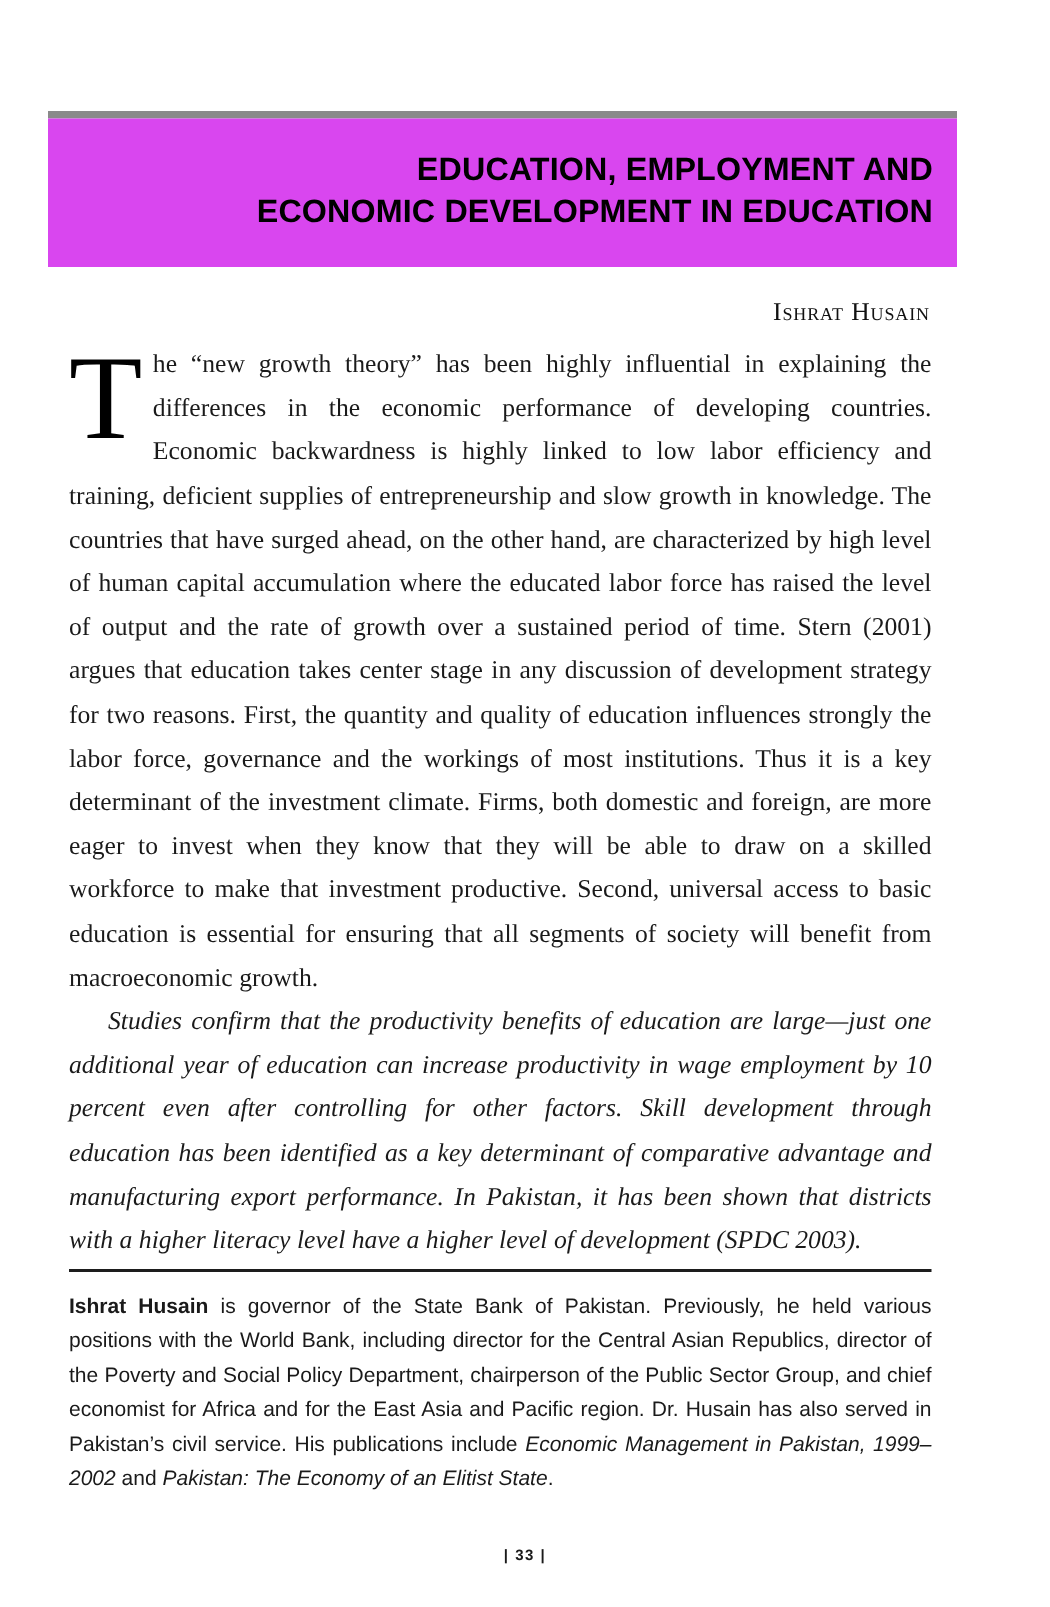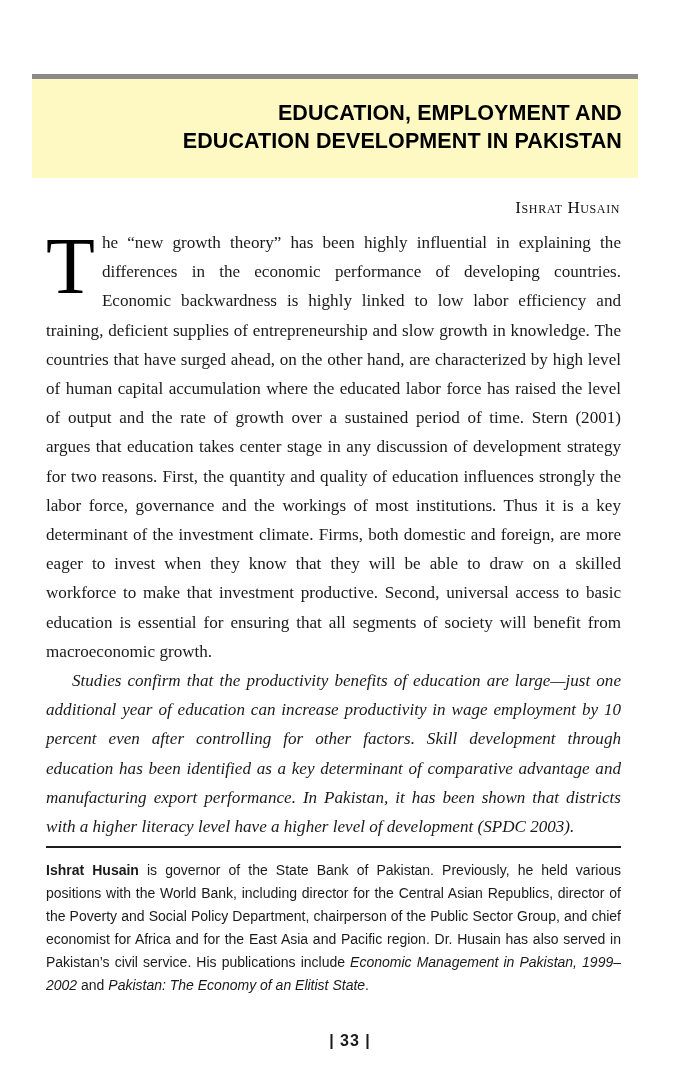--- a/index.html
+++ b/index.html
@@ -25,21 +25,21 @@
     width: 606px;
   }
 
   .header-rule {
     width: 100%;
     height: 5px;
     background: #8a8a8a;
   }
 
   .title-band {
-    background: #fef9c3;
+    background: #d946ef;
     padding: 20px 16px 22px 16px;
     box-sizing: border-box;
     min-height: 86px;
   }
 
   .doc-title {
     margin: 0;
     font-family: "Liberation Sans", sans-serif;
     font-weight: bold;
     font-size: 21.5px;
@@ -132,37 +132,37 @@
   }
 
   
   .page-footer {
     position: absolute;
     left: 0;
     top: 1032px;
     width: 700px;
     text-align: center;
     font-family: "Liberation Sans", sans-serif;
-    font-size: 16px;
+    font-size: 10px;
     font-weight: bold;
     color: #1a1a1a;
     letter-spacing: 1px;
   }
 </style>
 </head>
 <body>
 
 <div class="page">
 
   <div class="header-block">
     <div class="header-rule"></div>
     <div class="title-band">
       <h1 class="doc-title">
         <span>EDUCATION, EMPLOYMENT AND</span><br>
-        <span>EDUCATION DEVELOPMENT IN PAKISTAN</span>
+        <span>ECONOMIC DEVELOPMENT IN EDUCATION</span>
       </h1>
     </div>
   </div>
 
   <div class="author-line">Ishrat Husain</div>
 
   <div class="body-area">
     <p class="body-p first">The “new growth theory” has been highly influential in explaining the differences in the economic performance of developing countries. Economic backwardness is highly linked to low labor efficiency and training, deficient supplies of entrepreneurship and slow growth in knowledge. The countries that have surged ahead, on the other hand, are characterized by high level of human capital accumulation where the educated labor force has raised the level of output and the rate of growth over a sustained period of time. Stern (2001) argues that education takes center stage in any discussion of development strategy for two reasons. First, the quantity and quality of education influences strongly the labor force, governance and the workings of most institutions. Thus it is a key determinant of the investment climate. Firms, both domestic and foreign, are more eager to invest when they know that they will be able to draw on a skilled workforce to make that investment productive. Second, universal access to basic education is essential for ensuring that all segments of society will benefit from macroeconomic growth.</p>
     <p class="body-p indented">Studies confirm that the productivity benefits of education are large—just one additional year of education can increase productivity in wage employment by 10 percent even after controlling for other factors. Skill development through education has been identified as a key determinant of comparative advantage and manufacturing export performance. In Pakistan, it has been shown that districts with a higher literacy level have a higher level of development (SPDC 2003).</p>
   </div>

